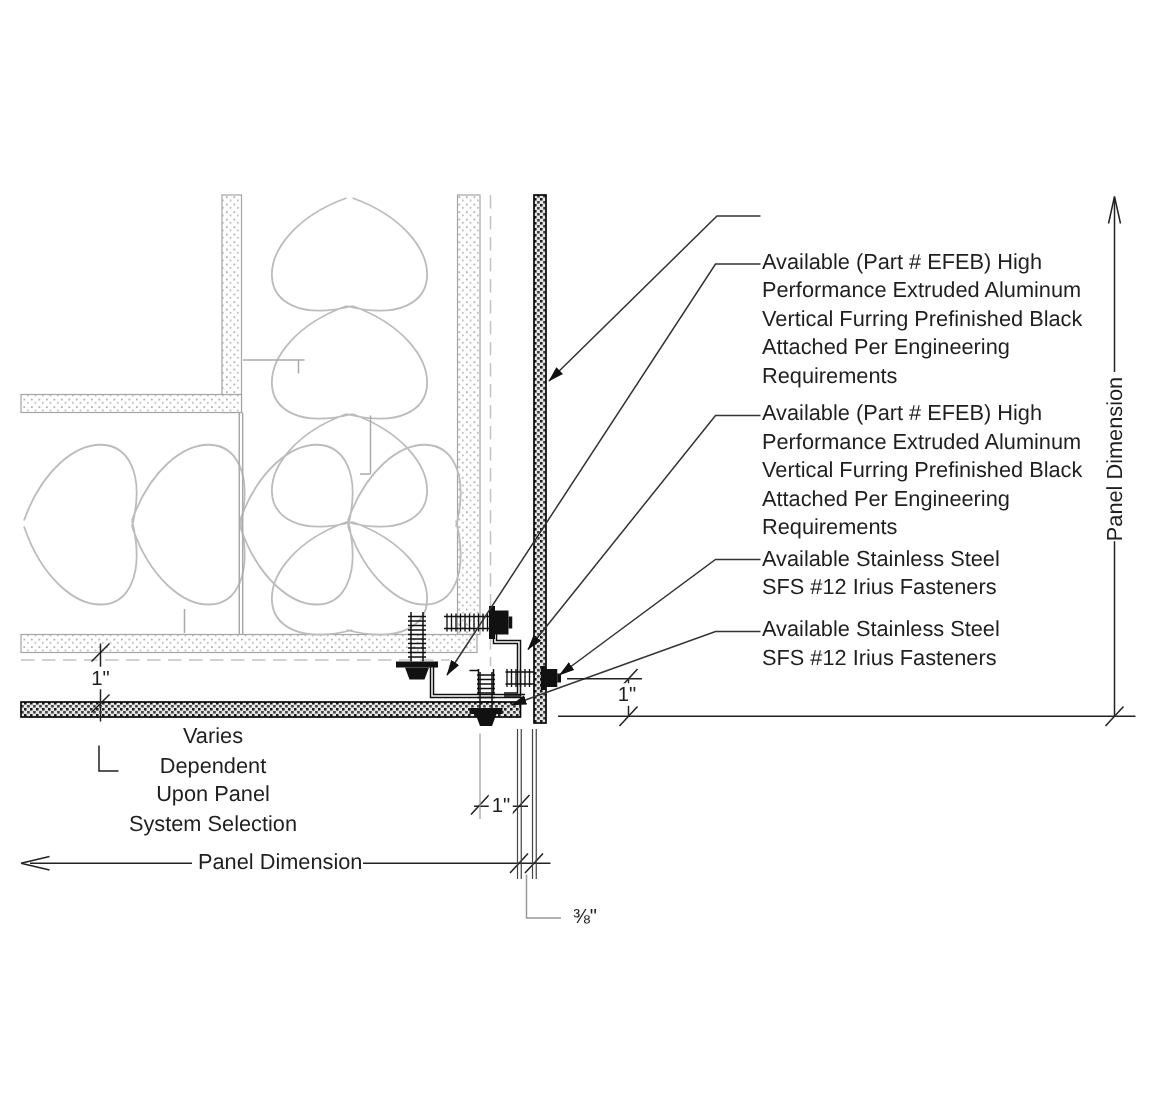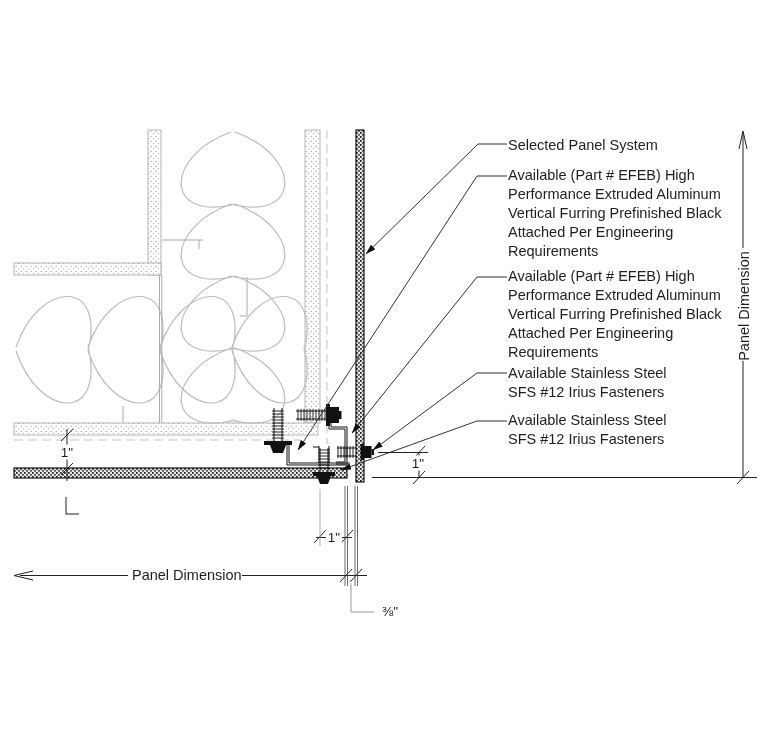--- a/index.html
+++ b/index.html
@@ -139,40 +139,43 @@
       <path d="M14,575.5 L33,571 M14,575.5 L33,580"></path>
       <path d="M340,582 L352,569 M350,582 L362,569"></path>
     </g>
     <g stroke="#444" stroke-width="0.8" fill="none">
       <path d="M345,486 V586 M347.5,486 V586 M355,486 V586 M357.5,486 V586"></path>
       <path d="M320,489 V546" stroke="#999"></path>
       <path d="M351,583 V612 H374" stroke="#999" stroke-width="1"></path>
     </g>
   </svg>
 
-  <div class="note" style="left:508px;top:136px;">Selected Panel System</div>
 
   <div class="note" style="left:508px;top:166px;">Available (Part # EFEB) High
 Performance Extruded Aluminum
 Vertical Furring Prefinished Black
 Attached Per Engineering
 Requirements</div>
 
   <div class="note" style="left:508px;top:267px;">Available (Part # EFEB) High
 Performance Extruded Aluminum
 Vertical Furring Prefinished Black
 Attached Per Engineering
 Requirements</div>
 
   <div class="note" style="left:508px;top:364px;">Available Stainless Steel
 SFS #12 Irius Fasteners</div>
 
   <div class="note" style="left:508px;top:411px;">Available Stainless Steel
 SFS #12 Irius Fasteners</div>
 
+  <div class="center-note" style="left:84px;top:482px;">Varies
+Dependent
+Upon Panel
+System Selection</div>
 
   <div class="dimtext" style="left:132px;top:567px;">Panel Dimension</div>
 
   <div class="vtext" style="left:744px;top:306px;">Panel Dimension</div>
 
   <div class="dimlabel" style="left:67px;top:452px;">1"</div>
 
   <div class="dimlabel" style="left:418px;top:463px;">1"</div>
 
   <div class="dimlabel" style="left:334px;top:537px;">1"</div>

